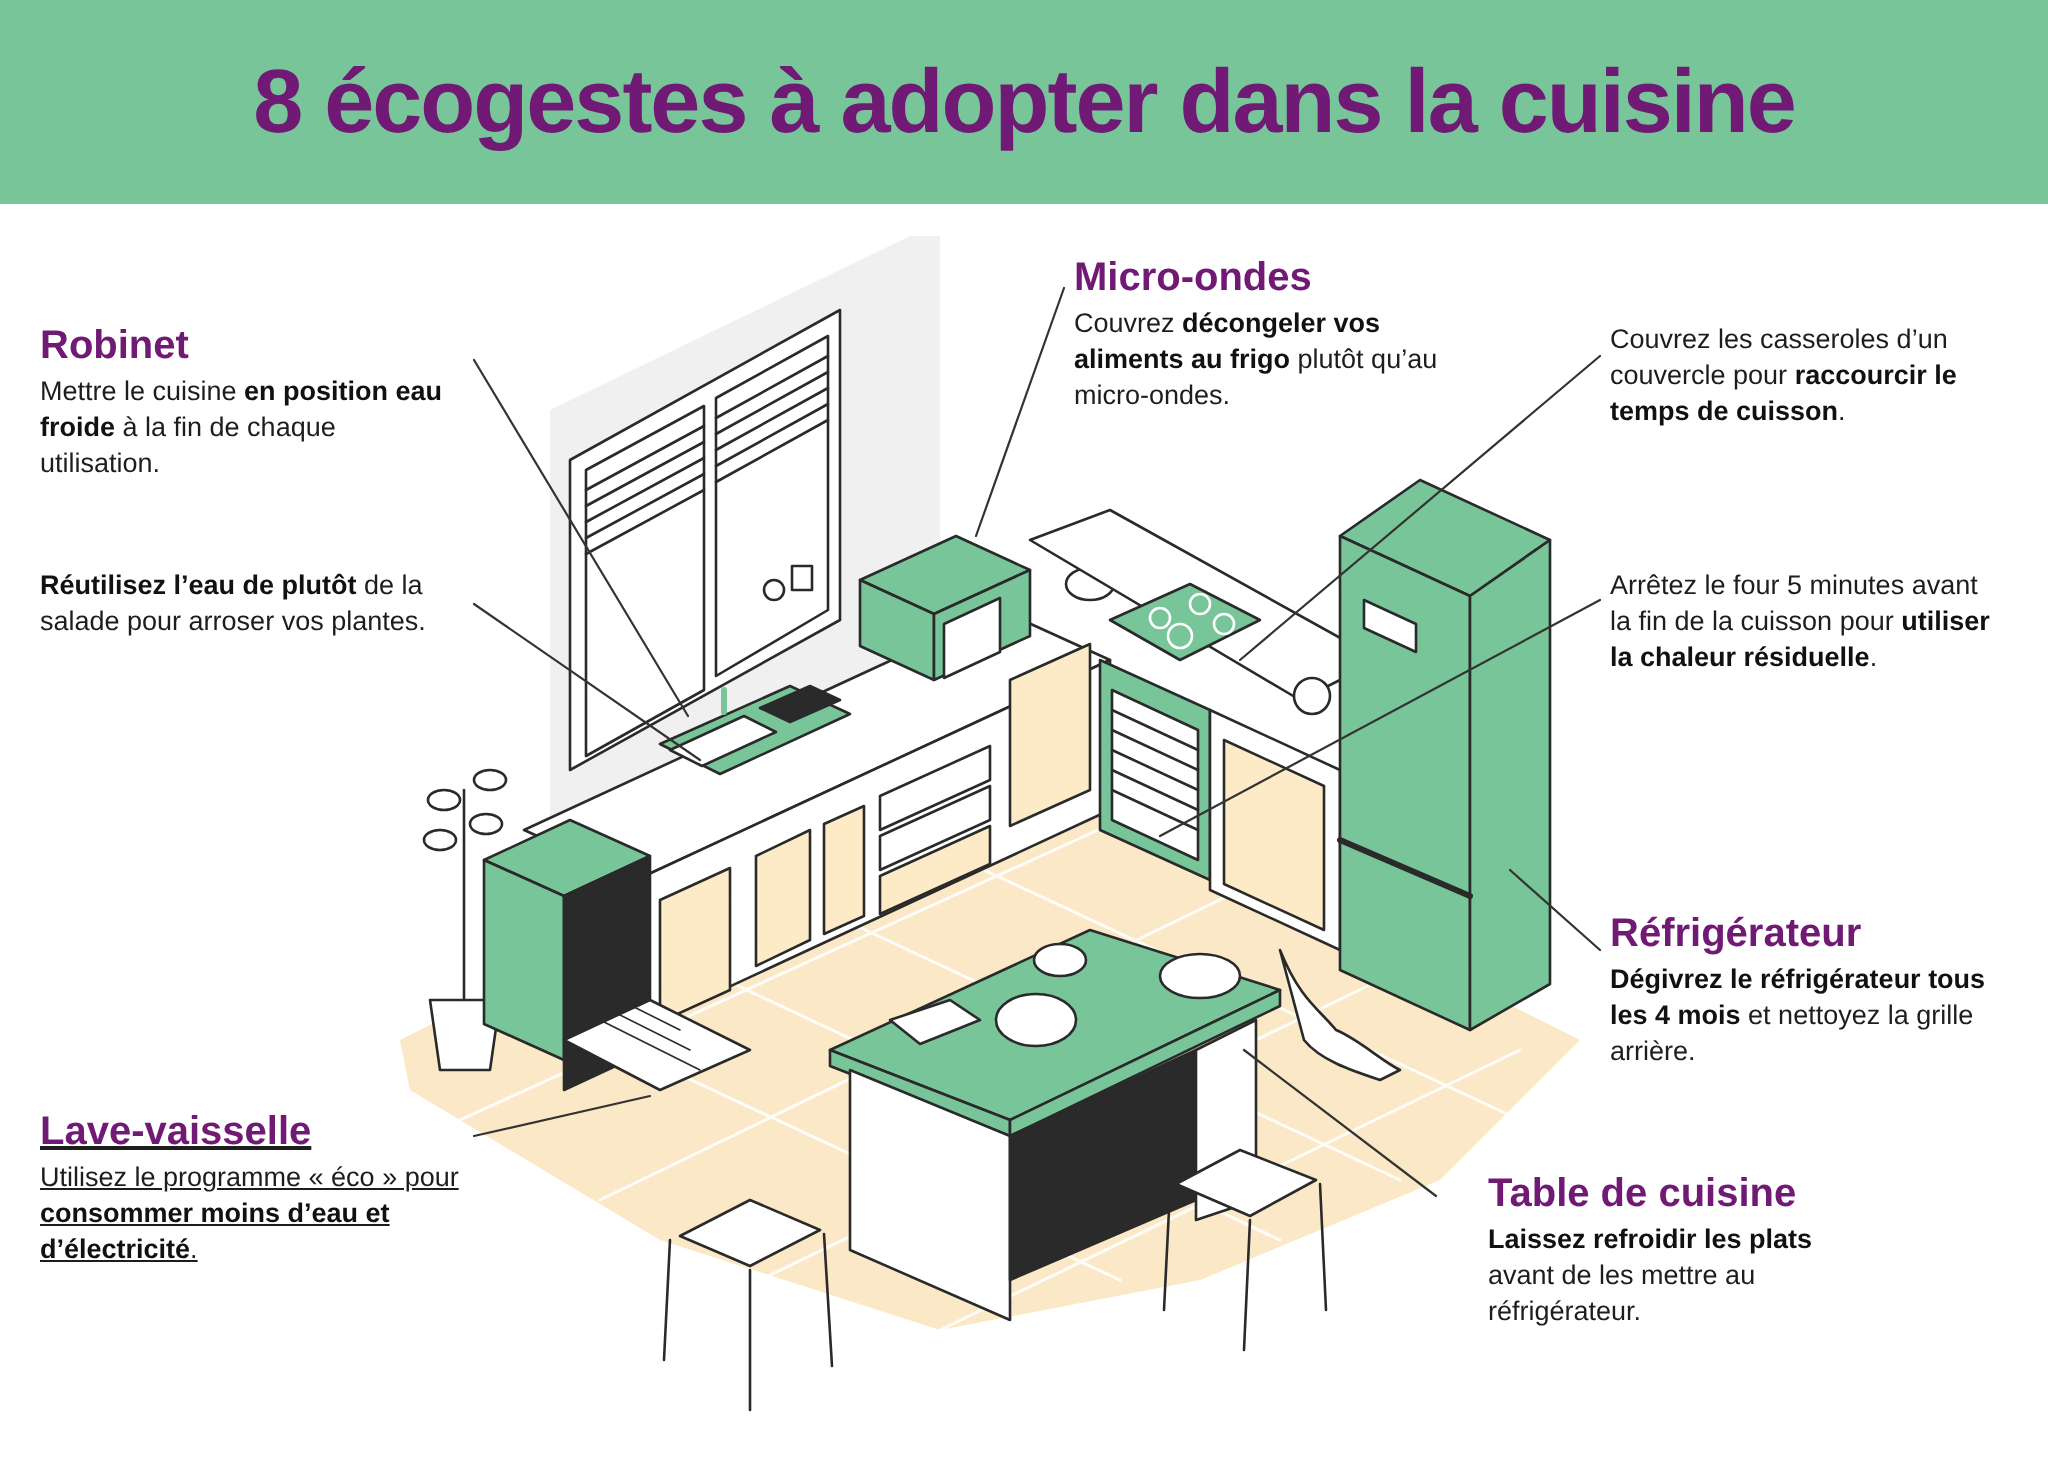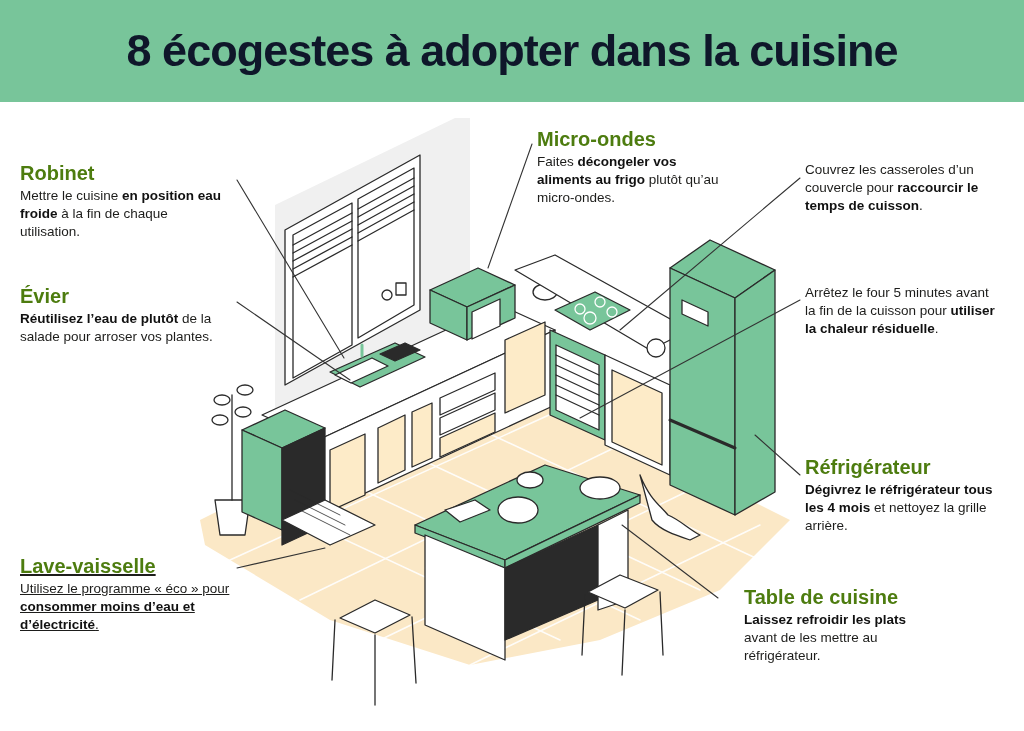--- a/index.html
+++ b/index.html
@@ -1,26 +1,26 @@
 <!DOCTYPE html>
 <html><head>
   <meta charset="utf-8">
   <style>
     html, body { margin:0; padding:0; }
     body { width:1024px; height:731px; background:#ffffff; position:relative; overflow:hidden;
            font-family:"Liberation Sans", sans-serif; color:#1d1d1b; }
     .header { position:absolute; left:0; top:0; width:1024px; height:102px; background:#78c59a;
               display:flex; align-items:center; justify-content:center; }
-    .header h1 { margin:16px; color:#0f172a; font-size:45px; font-weight:bold; letter-spacing:-1px;
+    .header h1 { margin:16px; color:#701a75; font-size:45px; font-weight:bold; letter-spacing:-1px;
                  font-family:"Liberation Sans", sans-serif; }
     .illus { position:absolute; left:0; top:102px; width:1024px; height:629px; }
     .tip { position:absolute; font-size:13.5px; line-height:18px; }
     .tip.right { }
     .tip.left { text-align:left; }
-    .tip .t { color:#4d7c0f; font-weight:bold; font-size:20px; line-height:24px; margin-bottom:2px; }
+    .tip .t { color:#701a75; font-weight:bold; font-size:20px; line-height:24px; margin-bottom:2px; }
     .tip b { font-weight:bold; color:#111; }
   </style>
 </head>
 <body>
 
 <div class="header">
   <h1>8 écogestes à adopter dans la cuisine</h1>
 </div>
 
 <svg class="illus" viewBox="0 102 1024 629" xmlns="http://www.w3.org/2000/svg">
@@ -173,27 +173,26 @@
     </g>
   </g>
 </svg>
 
 <div class="tip right" style="left:20px; top:161px; width:210px;">
   <div class="t">Robinet</div>
   <span>Mettre le cuisine </span><b>en position eau froide</b><span> à la fin de chaque utilisation.</span>
 </div>
 
 <div class="tip right" style="left:20px; top:284px; width:210px;">
-  <div class="t">Évier</div>
   <span></span><b>Réutilisez l’eau de plutôt</b><span> de la salade pour arroser vos plantes.</span>
 </div>
 
 <div class="tip left" style="left:537px; top:127px; width:185px;">
   <div class="t">Micro-ondes</div>
-  <span>Faites </span><b>décongeler vos aliments au frigo</b><span> plutôt qu’au micro-ondes.</span>
+  <span>Couvrez </span><b>décongeler vos aliments au frigo</b><span> plutôt qu’au micro-ondes.</span>
 </div>
 
 <div class="tip left" style="left:805px; top:161px; width:205px;">
   <span>Couvrez les casseroles d’un couvercle pour </span><b>raccourcir le temps de cuisson</b><span>.</span>
 </div>
 
 <div class="tip left" style="left:805px; top:284px; width:190px;">
   <span>Arrêtez le four 5 minutes avant la fin de la cuisson pour </span><b>utiliser la chaleur résiduelle</b><span>.</span>
 </div>
 

